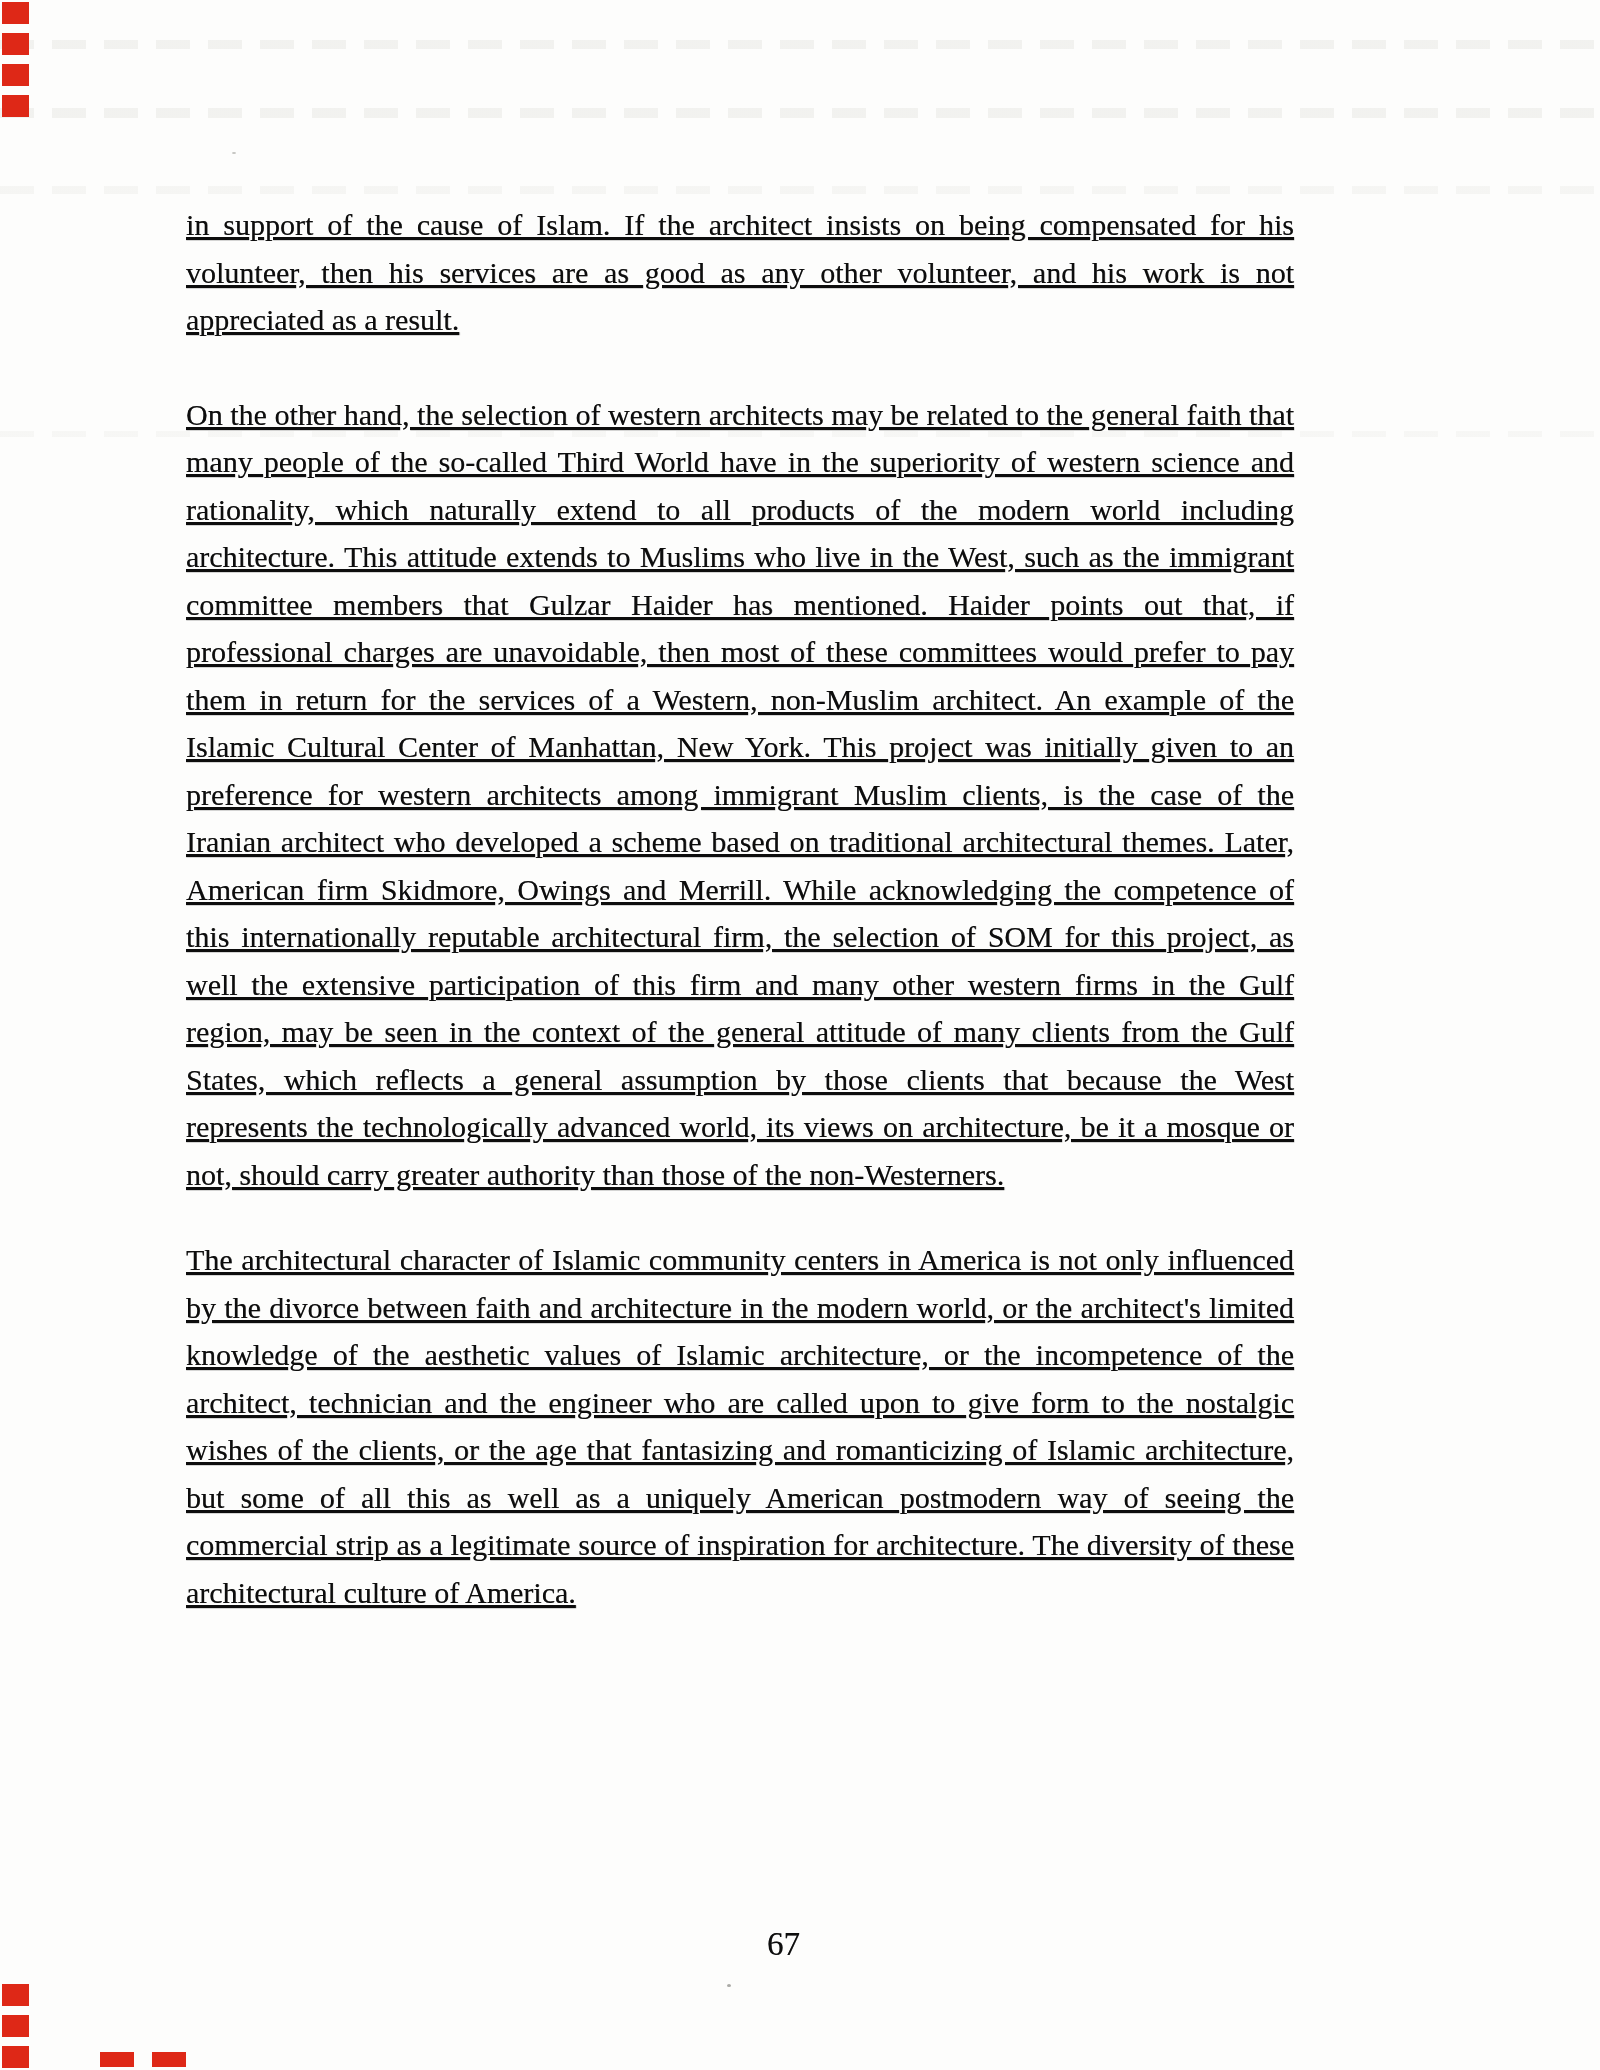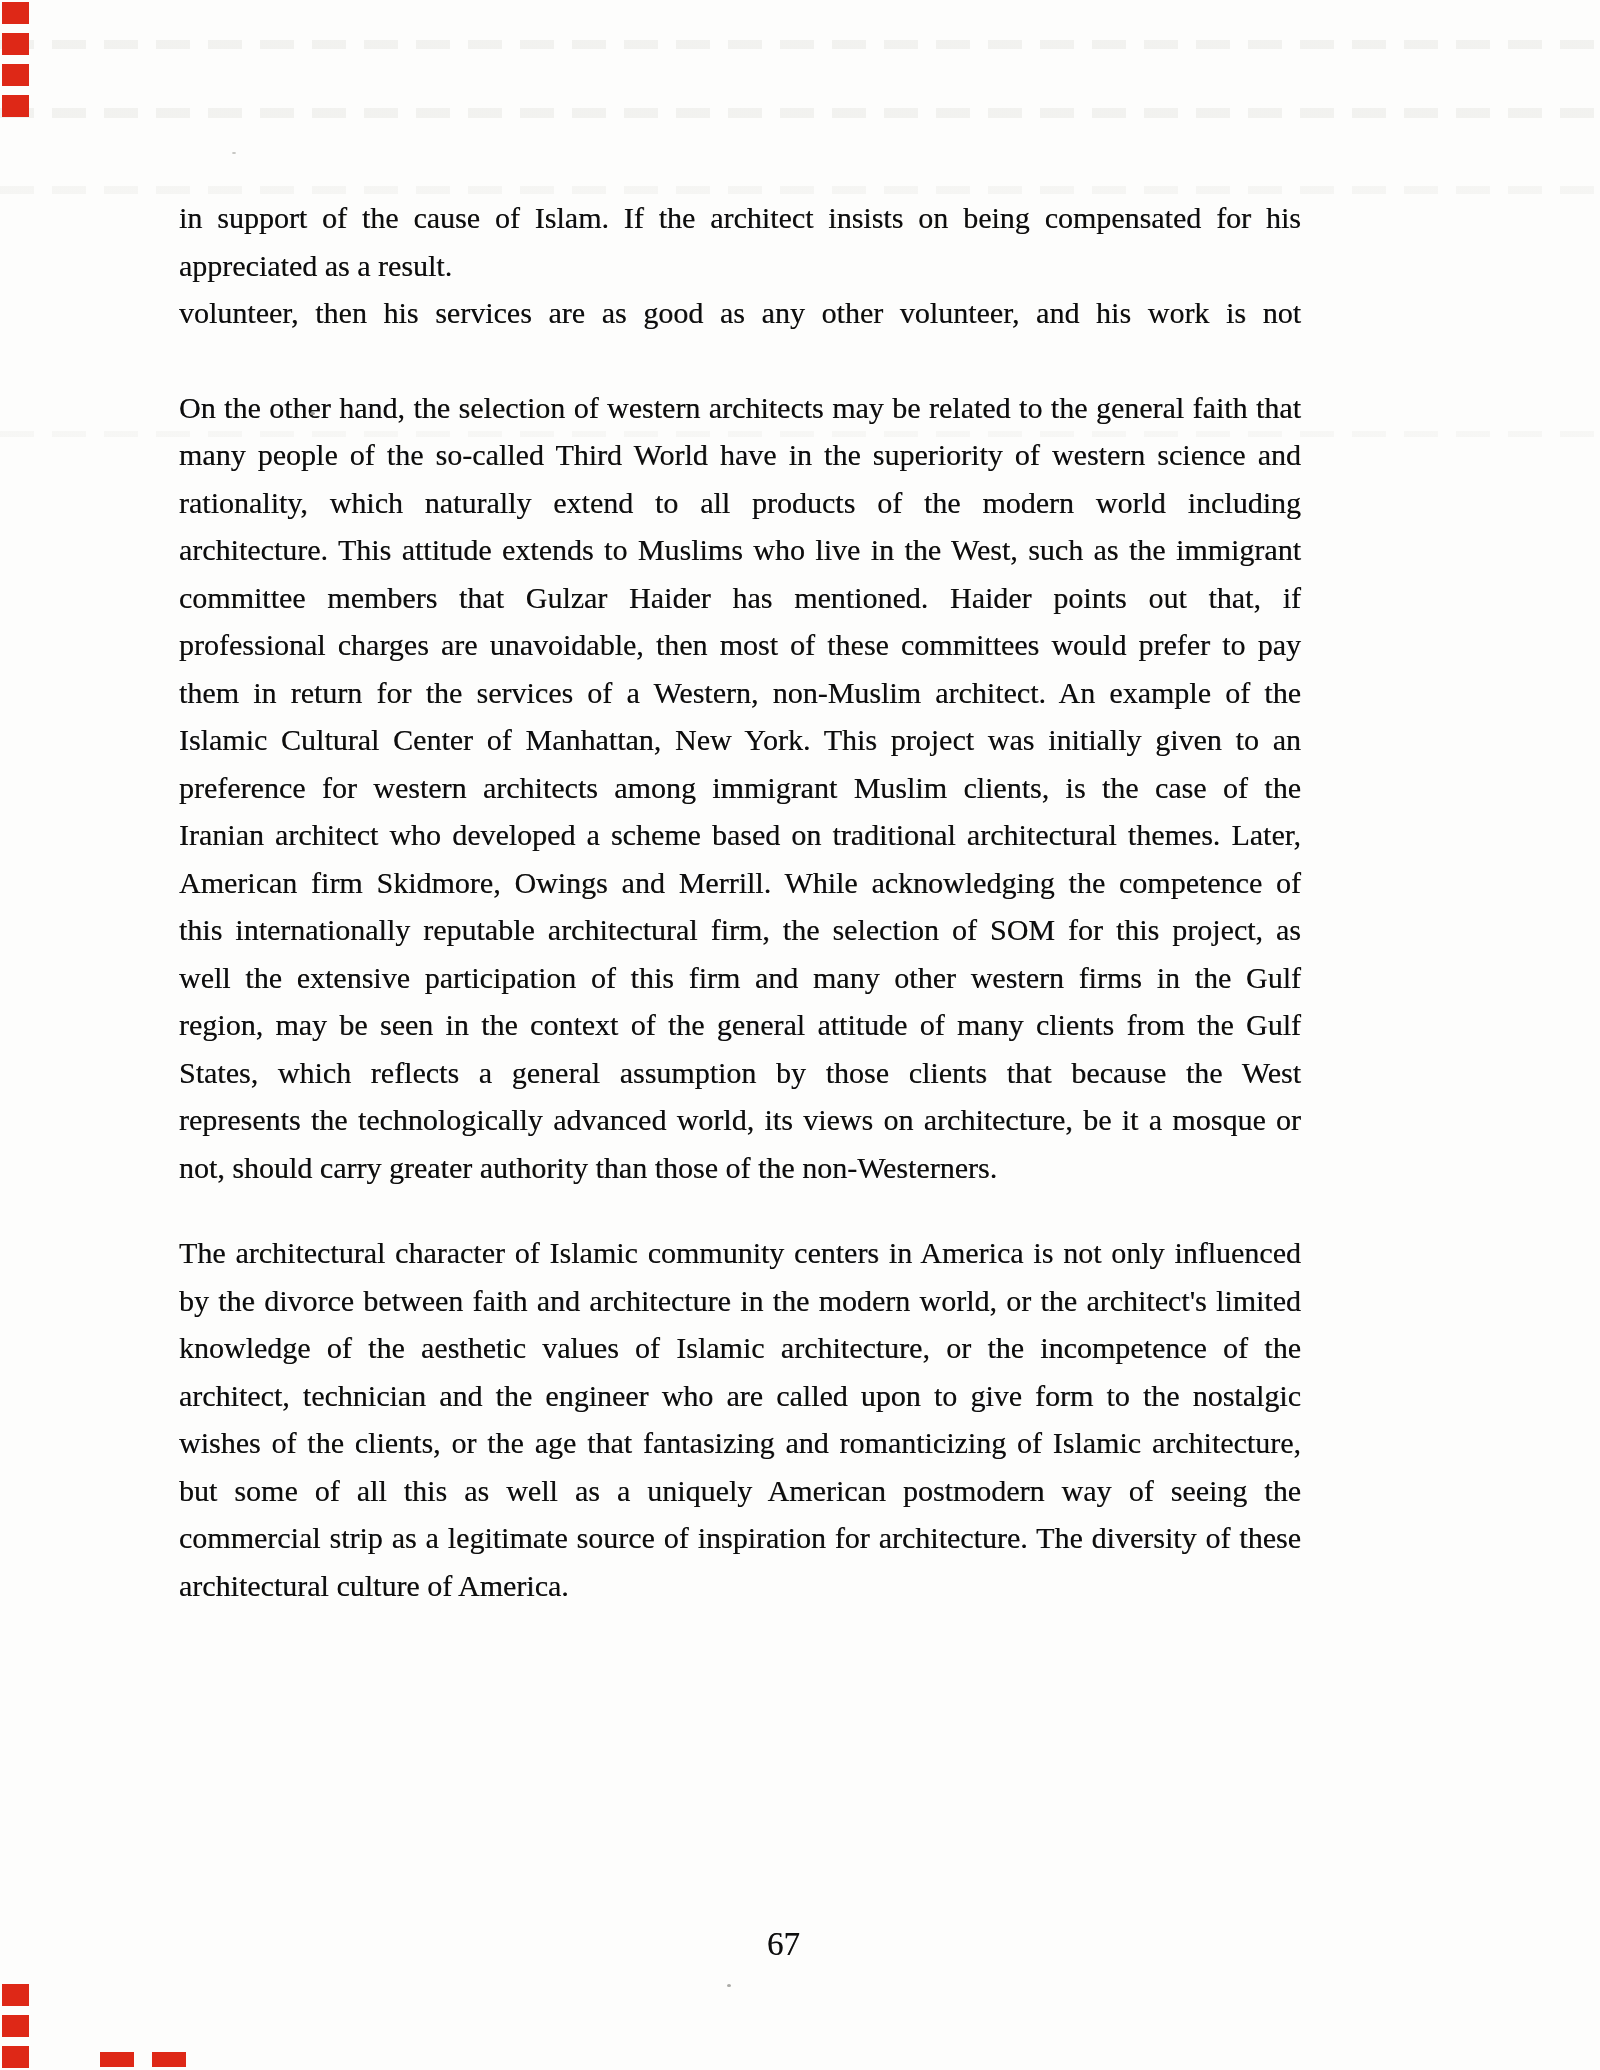--- a/index.html
+++ b/index.html
@@ -17,21 +17,21 @@
     color: #0d0d0d;
   }
 
   
   .text-block {
     position: absolute;
     left: 175px;
     top: 190px;
     width: 1130px;
   }
-  .para { margin: 4px; padding: 0; }
+  .para { margin: 11px; padding: 0; text-decoration: underline; }
   .para + .para-gap-1 { margin-top: 47px; }
   .para + .para-gap-2 { margin-top: 38px; }
 
   .line {
     font-size: 30px;
     line-height: 47.5px;
     height: 47.5px;
     white-space: nowrap;
     text-align: justify;
     text-align-last: justify;
@@ -112,22 +112,22 @@
   <div class="noise-row noise-row-3"></div>
   <div class="noise-row noise-row-4"></div>
 
   <div class="red-mark-v red-mark-top-left"></div>
   <div class="red-mark-v red-mark-bottom-left"></div>
   <div class="red-mark-h"></div>
 
   <div class="text-block">
     <div class="para">
         <div class="line">in support of the cause of Islam. If the architect insists on being compensated for his</div>
+        <div class="line">volunteer, then his services are as good as any other volunteer, and his work is not</div>
         <div class="line line--end">appreciated as a result.</div>
-        <div class="line">volunteer, then his services are as good as any other volunteer, and his work is not</div>
       </div>
     <div class="para para-gap-1">
         <div class="line">On the other hand, the selection of western architects may be related to the general faith that</div>
         <div class="line">many people of the so-called Third World have in the superiority of western science and</div>
         <div class="line">rationality, which naturally extend to all products of the modern world including</div>
         <div class="line">architecture. This attitude extends to Muslims who live in the West, such as the immigrant</div>
         <div class="line">committee members that Gulzar Haider has mentioned. Haider points out that, if</div>
         <div class="line">professional charges are unavoidable, then most of these committees would prefer to pay</div>
         <div class="line">them in return for the services of a Western, non-Muslim architect. An example of the</div>
         <div class="line">Islamic Cultural Center of Manhattan, New York. This project was initially given to an</div>

